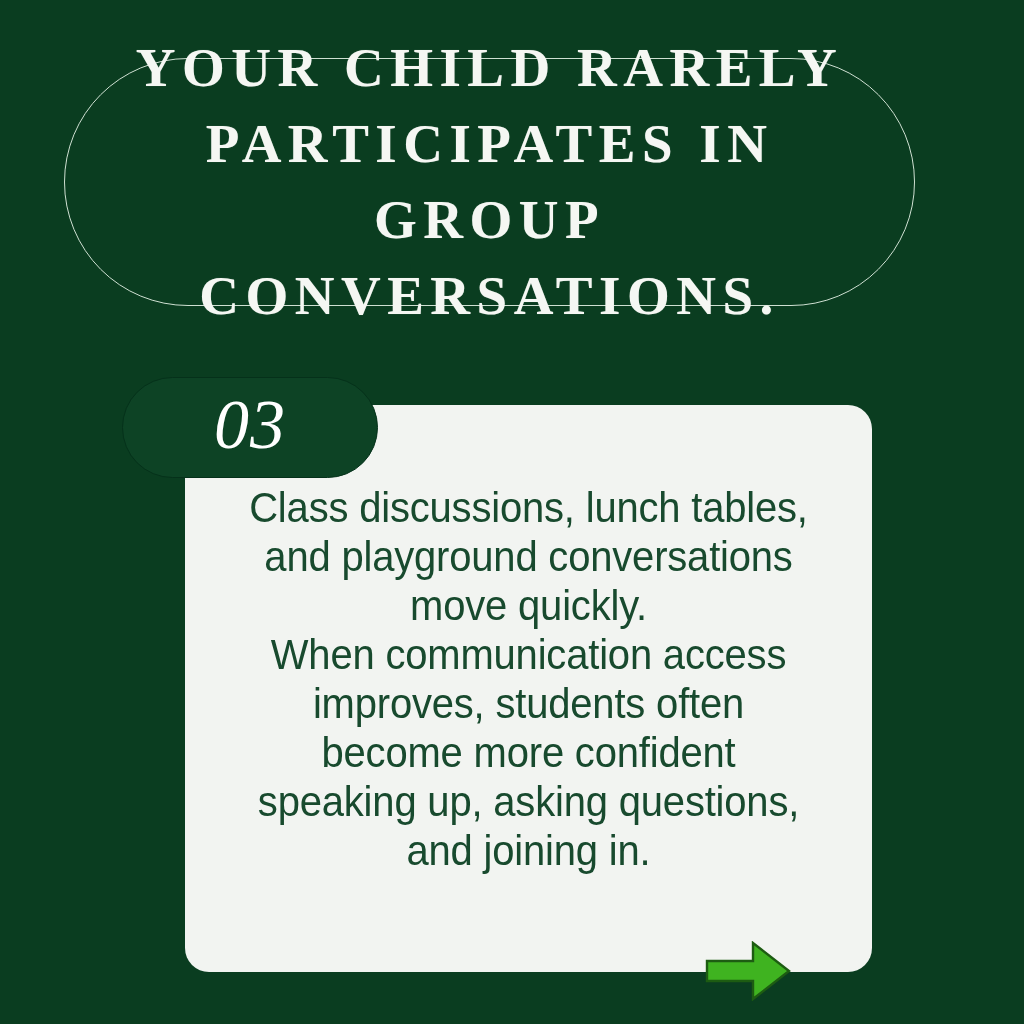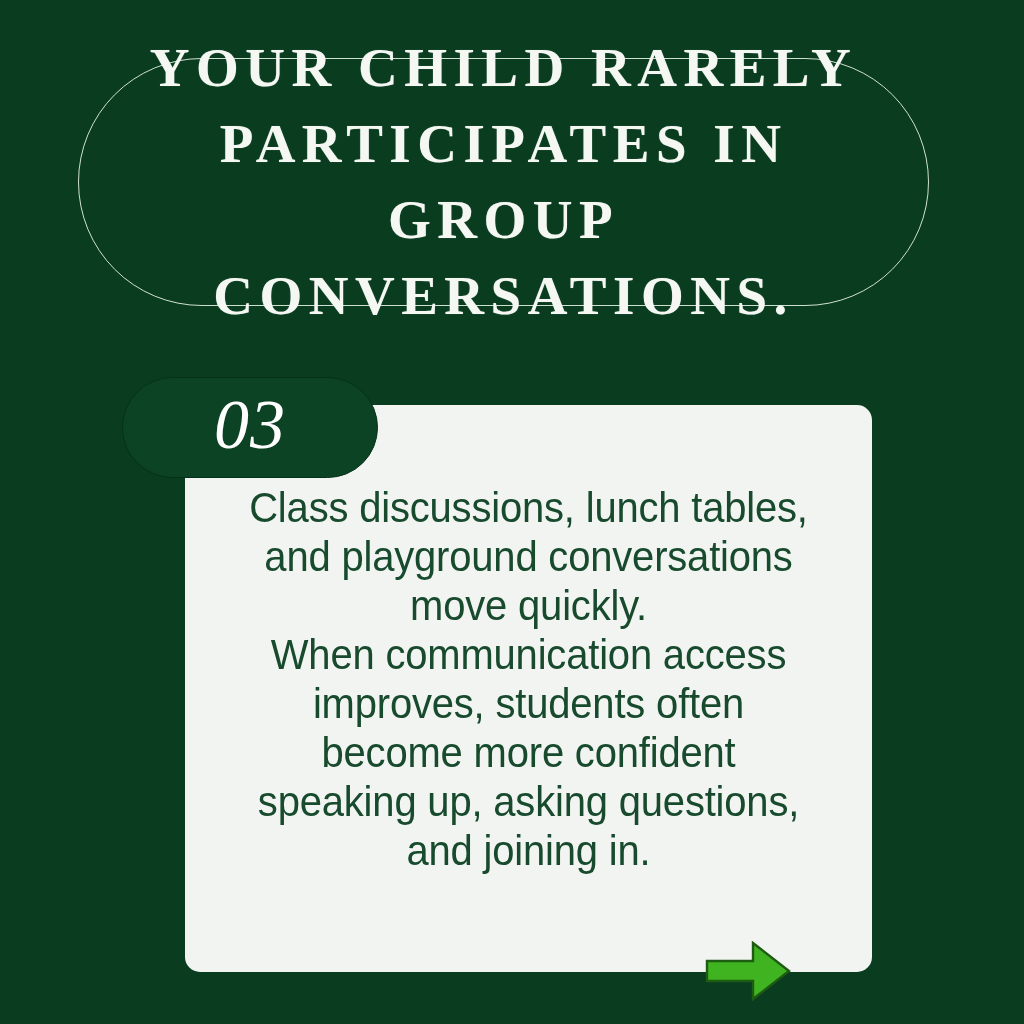--- a/index.html
+++ b/index.html
@@ -18,21 +18,21 @@
     position: relative;
     width: 1024px;
     height: 1024px;
     background: #0a3d20;
     overflow: hidden;
   }
 
   
   #headline-panel {
     position: absolute;
-    left: 78px;
+    left: 64px;
     top: 58px;
     width: 851px;
     height: 248px;
     border: 1.6px solid #cfe0d2;
     border-radius: 124px;
     box-sizing: border-box;
     display: flex;
     align-items: center;
     justify-content: flex-end;
   }
@@ -80,21 +80,21 @@
   }
 
   
   #body-card {
     position: absolute;
     left: 185px;
     top: 405px;
     width: 687px;
     height: 567px;
     background: #f2f4f1;
-    border-radius: 15px;
+    border-radius: 24px;
     z-index: 2;
     overflow: visible;
   }
 
   
   #body-card::before {
     content: "";
     position: absolute;
     left: 0;
     top: 0;

